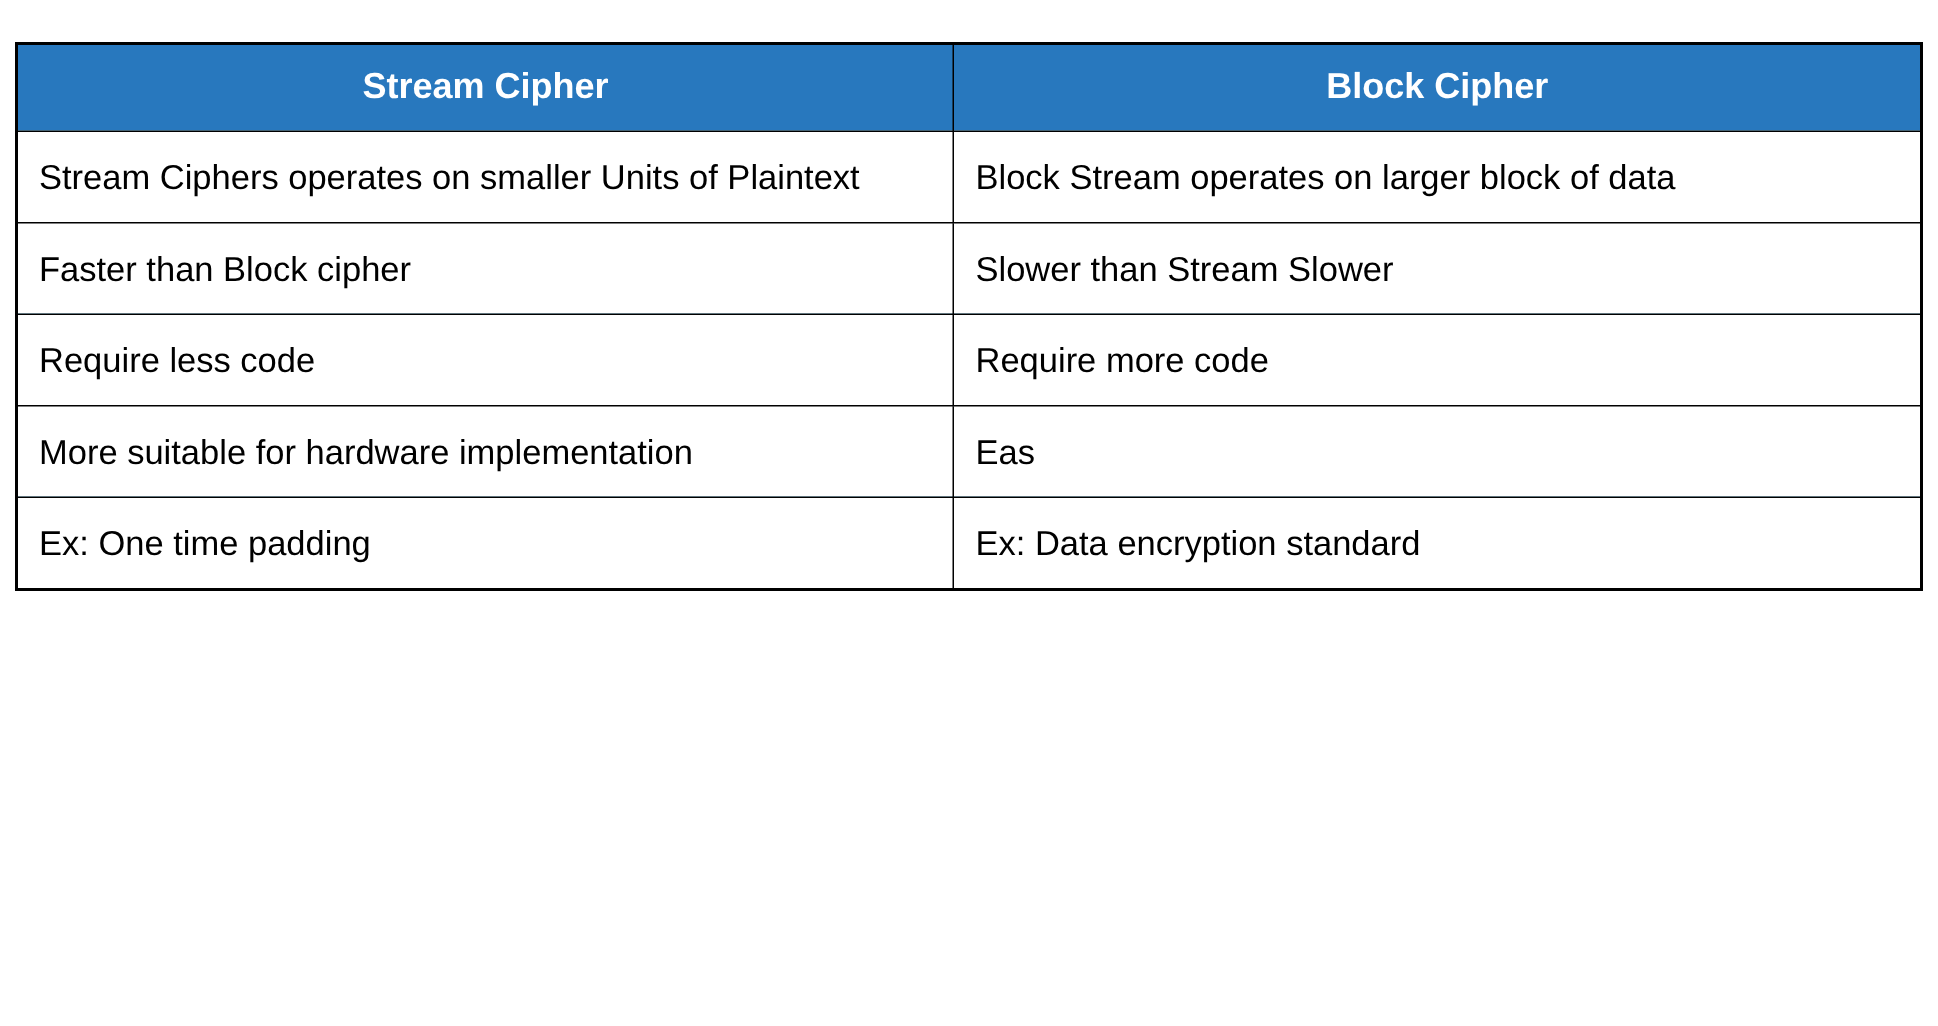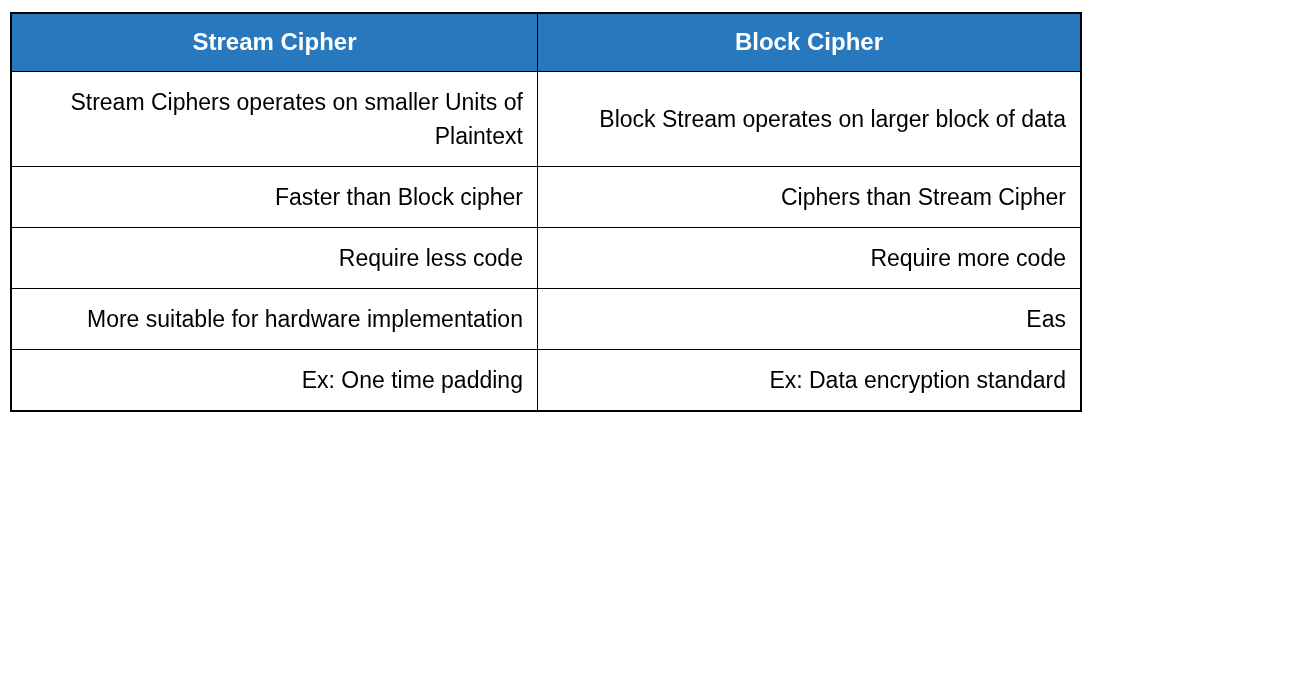--- a/index.html
+++ b/index.html
@@ -17,22 +17,22 @@
   }
   .page {
     width: 1292px;
     height: 684px;
     background: #FFFFFF;
     position: relative;
   }
   table.cipher-table {
     position: absolute;
     left: 10px;
-    top: 12px;
-    width: 1072px;
+    top: 28px;
+    width: 1272px;
     border-collapse: collapse;
     border: 2px solid var(--border);
     table-layout: fixed;
     background: #0ea5e9;
   }
   table.cipher-table col.col-left  { width: 49.2%; }
   table.cipher-table col.col-right { width: 50.8%; }
   table.cipher-table th {
     background: var(--header-bg);
     color: var(--header-text);
@@ -41,21 +41,21 @@
     text-align: center;
     padding: 14px 10px;
     border: 1px solid var(--border);
     height: 58px;
   }
   table.cipher-table td {
     color: var(--cell-text);
     font-size: 23px;
     line-height: 1.48;
     vertical-align: middle;
-    text-align: right;
+    text-align: left;
     padding: 13px 14px;
     border: 1px solid var(--border);
     background: #FFFFFF;
   }
 </style>
 </head>
 <body>
 
 <div class="page">
   <table class="cipher-table">
@@ -69,21 +69,21 @@
         <th>Block Cipher</th>
       </tr>
     </thead>
     <tbody>
       <tr>
         <td>Stream Ciphers operates on smaller Units of Plaintext</td>
         <td>Block Stream operates on larger block of data</td>
       </tr>
       <tr>
         <td>Faster than Block cipher</td>
-        <td>Ciphers than Stream Cipher</td>
+        <td>Slower than Stream Slower</td>
       </tr>
       <tr>
         <td>Require less code</td>
         <td>Require more code</td>
       </tr>
       <tr>
         <td>More suitable for hardware implementation</td>
         <td>Eas</td>
       </tr>
       <tr>

